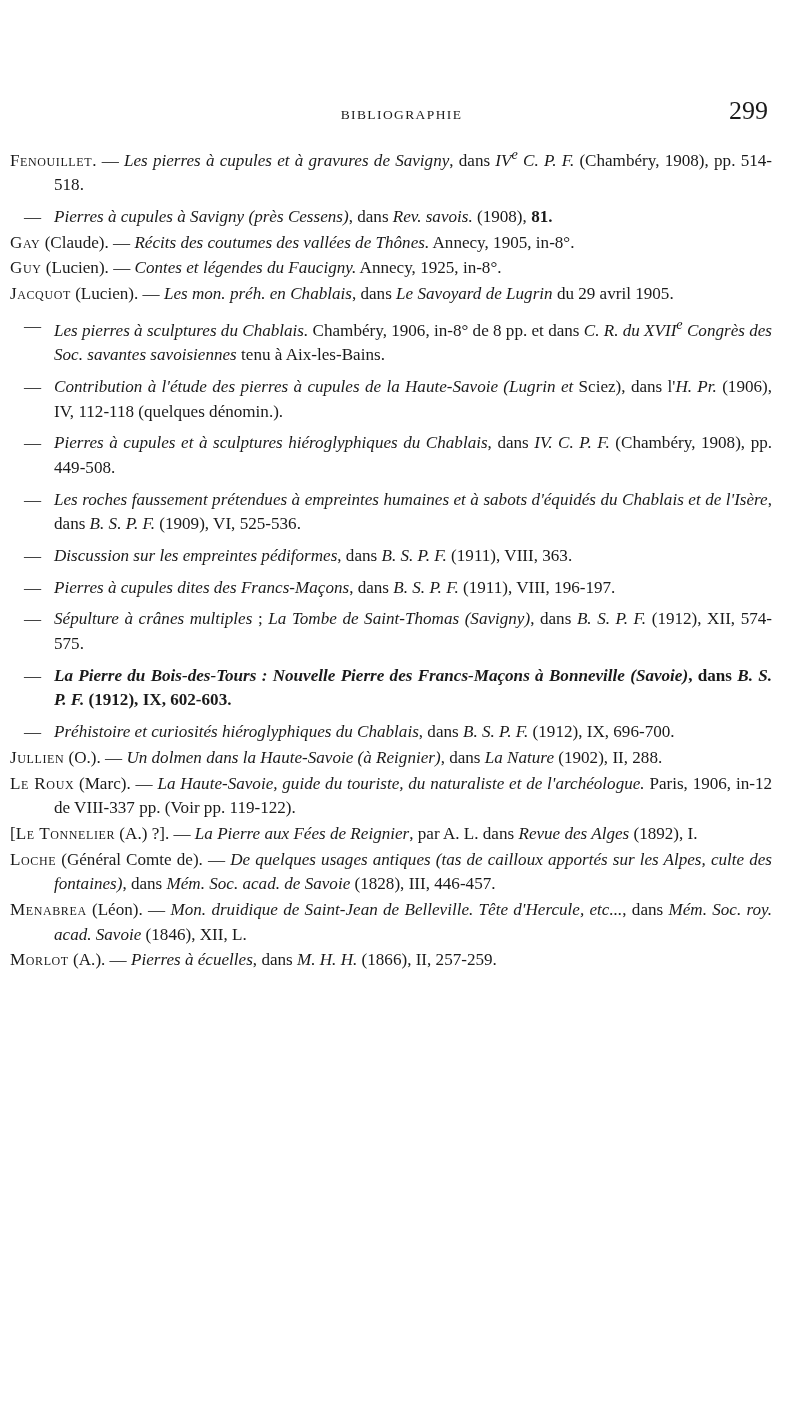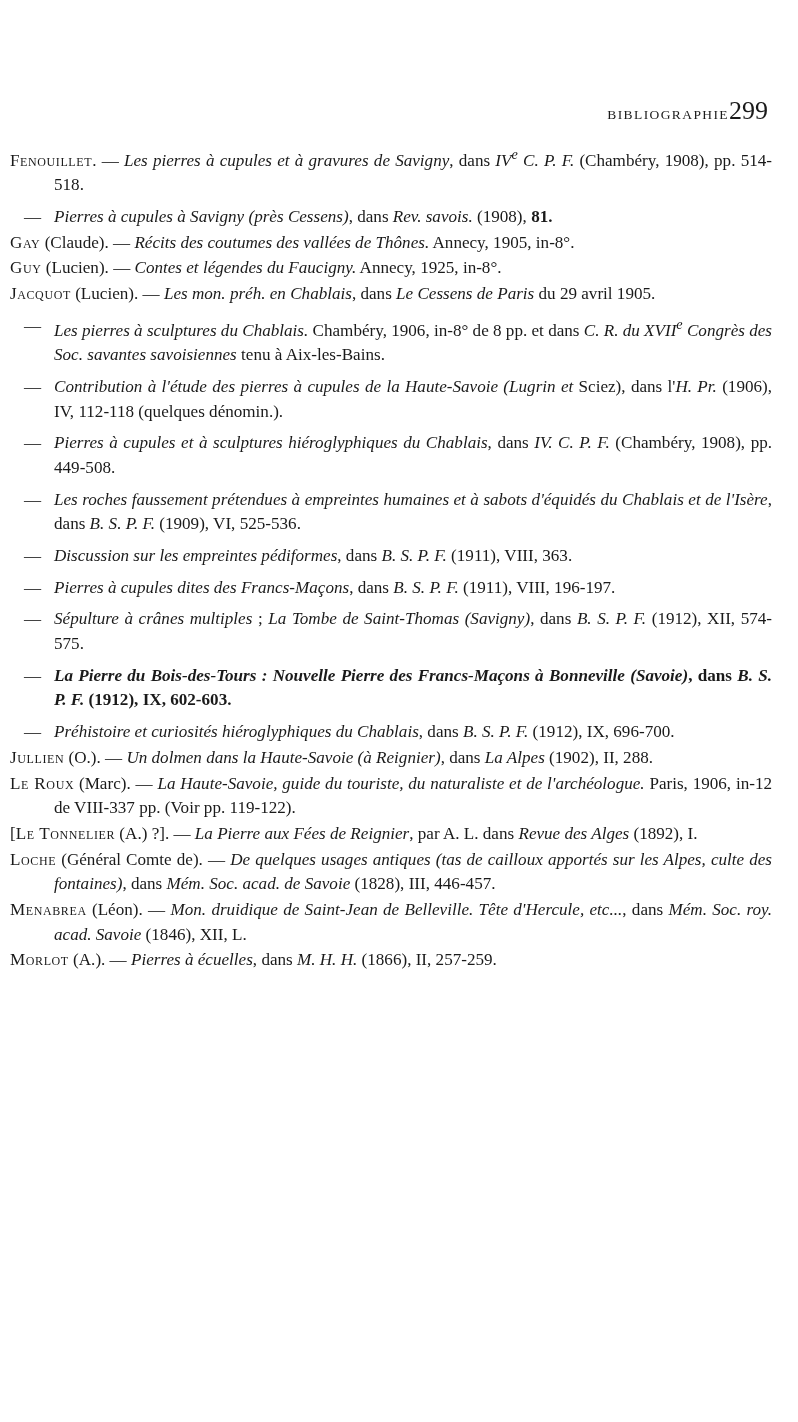--- a/index.html
+++ b/index.html
@@ -21,21 +21,21 @@
     box-sizing: border-box;
   }
   .header {
     display: flex;
     align-items: baseline;
     justify-content: space-between;
     margin: 96px 30px 18px 14px;
   }
   .header-title {
     flex: 1;
-    text-align: right;
+    text-align: center;
     font-size: 13.5px;
     letter-spacing: 1.4px;
     font-variant: small-caps;
     text-transform: uppercase;
     font-family: "Liberation Serif", serif;
     padding-left: 60px;
   }
   .page-number {
     font-size: 26px;
     font-family: "Liberation Serif", serif;
@@ -96,21 +96,21 @@
         <span class="dash-mark">—</span>
         <span class="entry-inner"><i>Pierres à cupules à Savigny (près Cessens)</i>, dans <i>Rev. savois.</i> (1908), <b>81.</b></span>
       </div>
       <div class="entry author">
         <span class="entry-inner"><span class="sc">Gay</span> (Claude). — <i>Récits des coutumes des vallées de Thônes.</i> Annecy, 1905, in-8°.</span>
       </div>
       <div class="entry author">
         <span class="entry-inner"><span class="sc">Guy</span> (Lucien). — <i>Contes et légendes du Faucigny.</i> Annecy, 1925, in-8°.</span>
       </div>
       <div class="entry author">
-        <span class="entry-inner"><span class="sc">Jacquot</span> (Lucien). — <i>Les mon. préh. en Chablais</i>, dans <i>Le Cessens de Paris</i> du 29 avril 1905.</span>
+        <span class="entry-inner"><span class="sc">Jacquot</span> (Lucien). — <i>Les mon. préh. en Chablais</i>, dans <i>Le Savoyard de Lugrin</i> du 29 avril 1905.</span>
       </div>
       <div class="entry dash">
         <span class="dash-mark">—</span>
         <span class="entry-inner"><i>Les pierres à sculptures du Chablais.</i> Chambéry, 1906, in-8° de 8 pp. et dans <i>C. R. du XVII<sup>e</sup> Congrès des Soc. savantes savoisiennes</i> tenu à Aix-les-Bains.</span>
       </div>
       <div class="entry dash">
         <span class="dash-mark">—</span>
         <span class="entry-inner"><i>Contribution à l'étude des pierres à cupules de la Haute-Savoie (Lugrin et</i> Sciez), dans l'<i>H. Pr.</i> (1906), IV, 112-118 (quelques dénomin.).</span>
       </div>
       <div class="entry dash">
@@ -135,21 +135,21 @@
       </div>
       <div class="entry dash">
         <span class="dash-mark">—</span>
         <span class="entry-inner"><b><i>La Pierre du Bois-des-Tours : Nouvelle Pierre des Francs-Maçons à Bonneville (Savoie)</i>, dans <i>B. S. P. F.</i> (1912), IX, 602-603.</b></span>
       </div>
       <div class="entry dash">
         <span class="dash-mark">—</span>
         <span class="entry-inner"><i>Préhistoire et curiosités hiéroglyphiques du Chablais</i>, dans <i>B. S. P. F.</i> (1912), IX, 696-700.</span>
       </div>
       <div class="entry author">
-        <span class="entry-inner"><span class="sc">Jullien</span> (O.). — <i>Un dolmen dans la Haute-Savoie (à Reignier)</i>, dans <i>La Alpes</i> (1902), II, 288.</span>
+        <span class="entry-inner"><span class="sc">Jullien</span> (O.). — <i>Un dolmen dans la Haute-Savoie (à Reignier)</i>, dans <i>La Nature</i> (1902), II, 288.</span>
       </div>
       <div class="entry author">
         <span class="entry-inner"><span class="sc">Le Roux</span> (Marc). — <i>La Haute-Savoie, guide du touriste, du naturaliste et de l'archéologue.</i> Paris, 1906, in-12 de VIII-337 pp. (Voir pp. 119-122).</span>
       </div>
       <div class="entry author">
         <span class="entry-inner">[<span class="sc">Le Tonnelier</span> (A.) ?]. — <i>La Pierre aux Fées de Reignier</i>, par A. L. dans <i>Revue des Alges</i> (1892), I.</span>
       </div>
       <div class="entry author">
         <span class="entry-inner"><span class="sc">Loche</span> (Général Comte de). — <i>De quelques usages antiques (tas de cailloux apportés sur les Alpes, culte des fontaines)</i>, dans <i>Mém. Soc. acad. de Savoie</i> (1828), III, 446-457.</span>
       </div>

